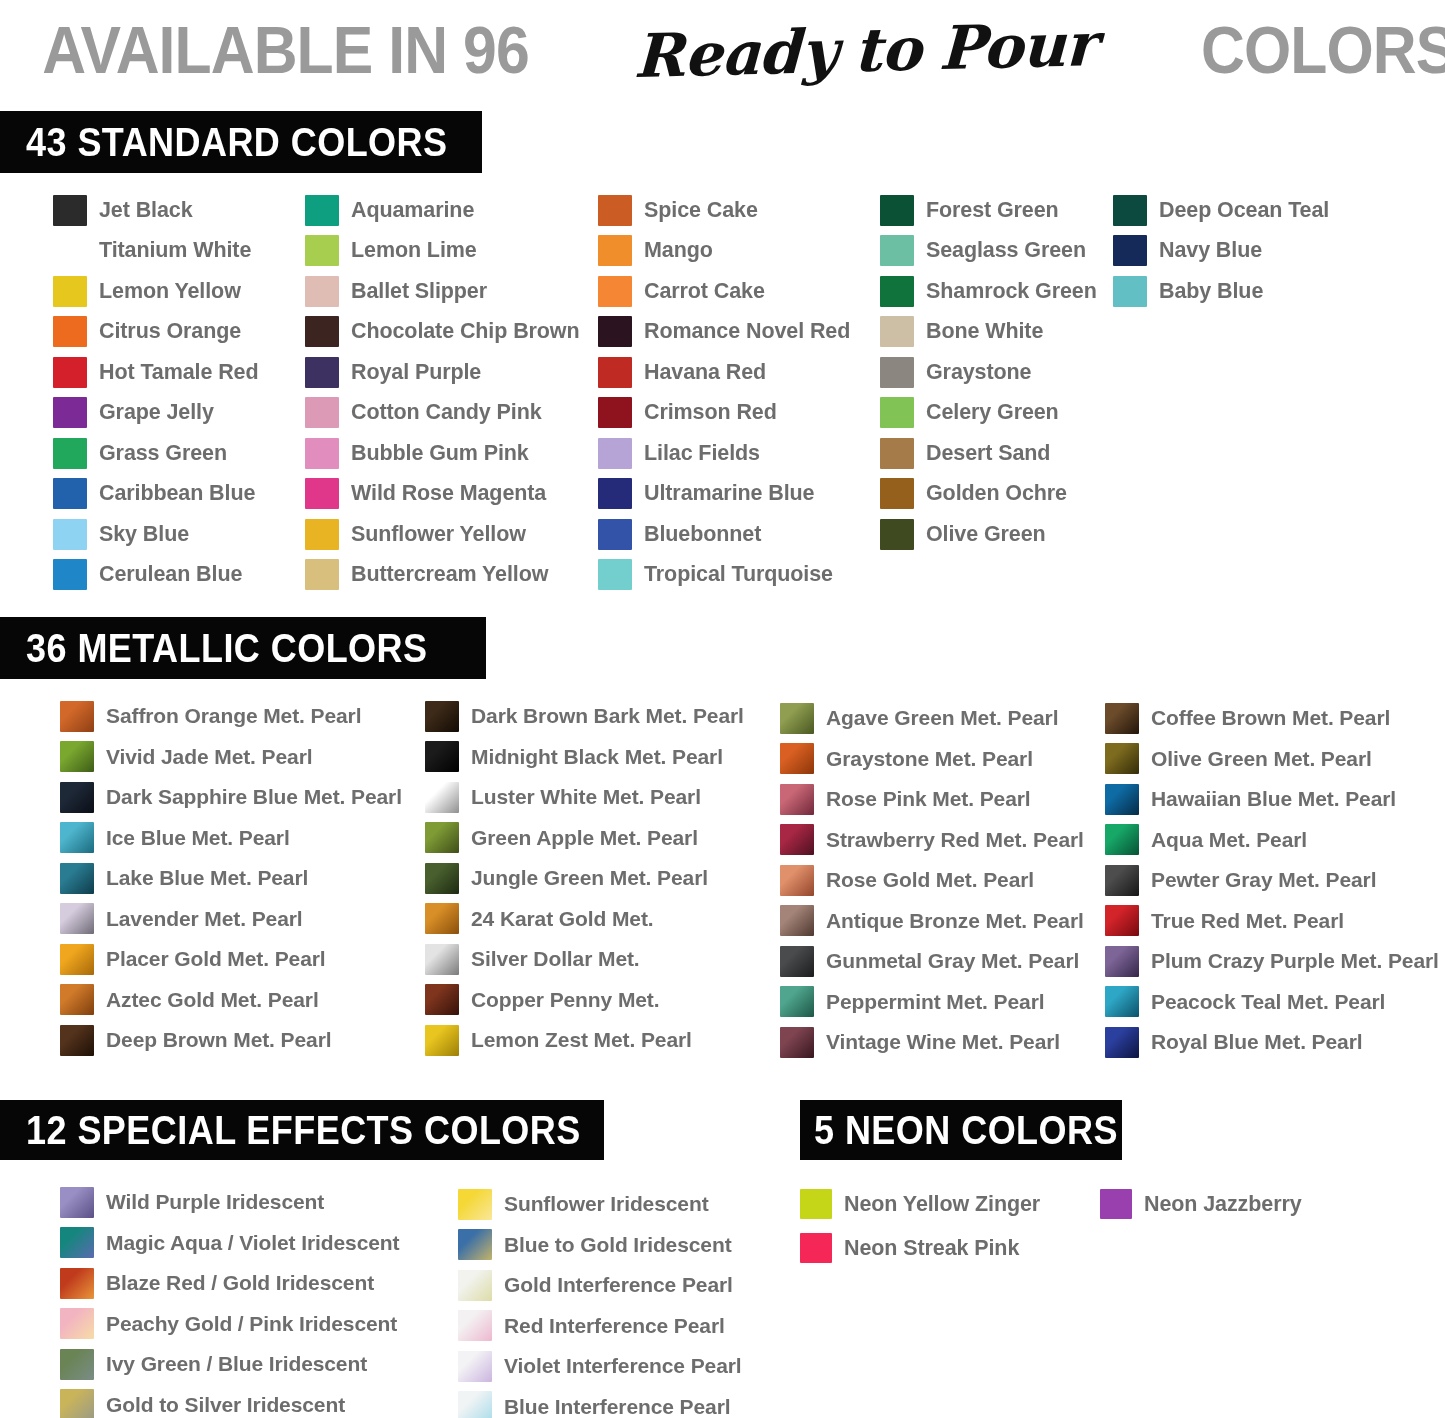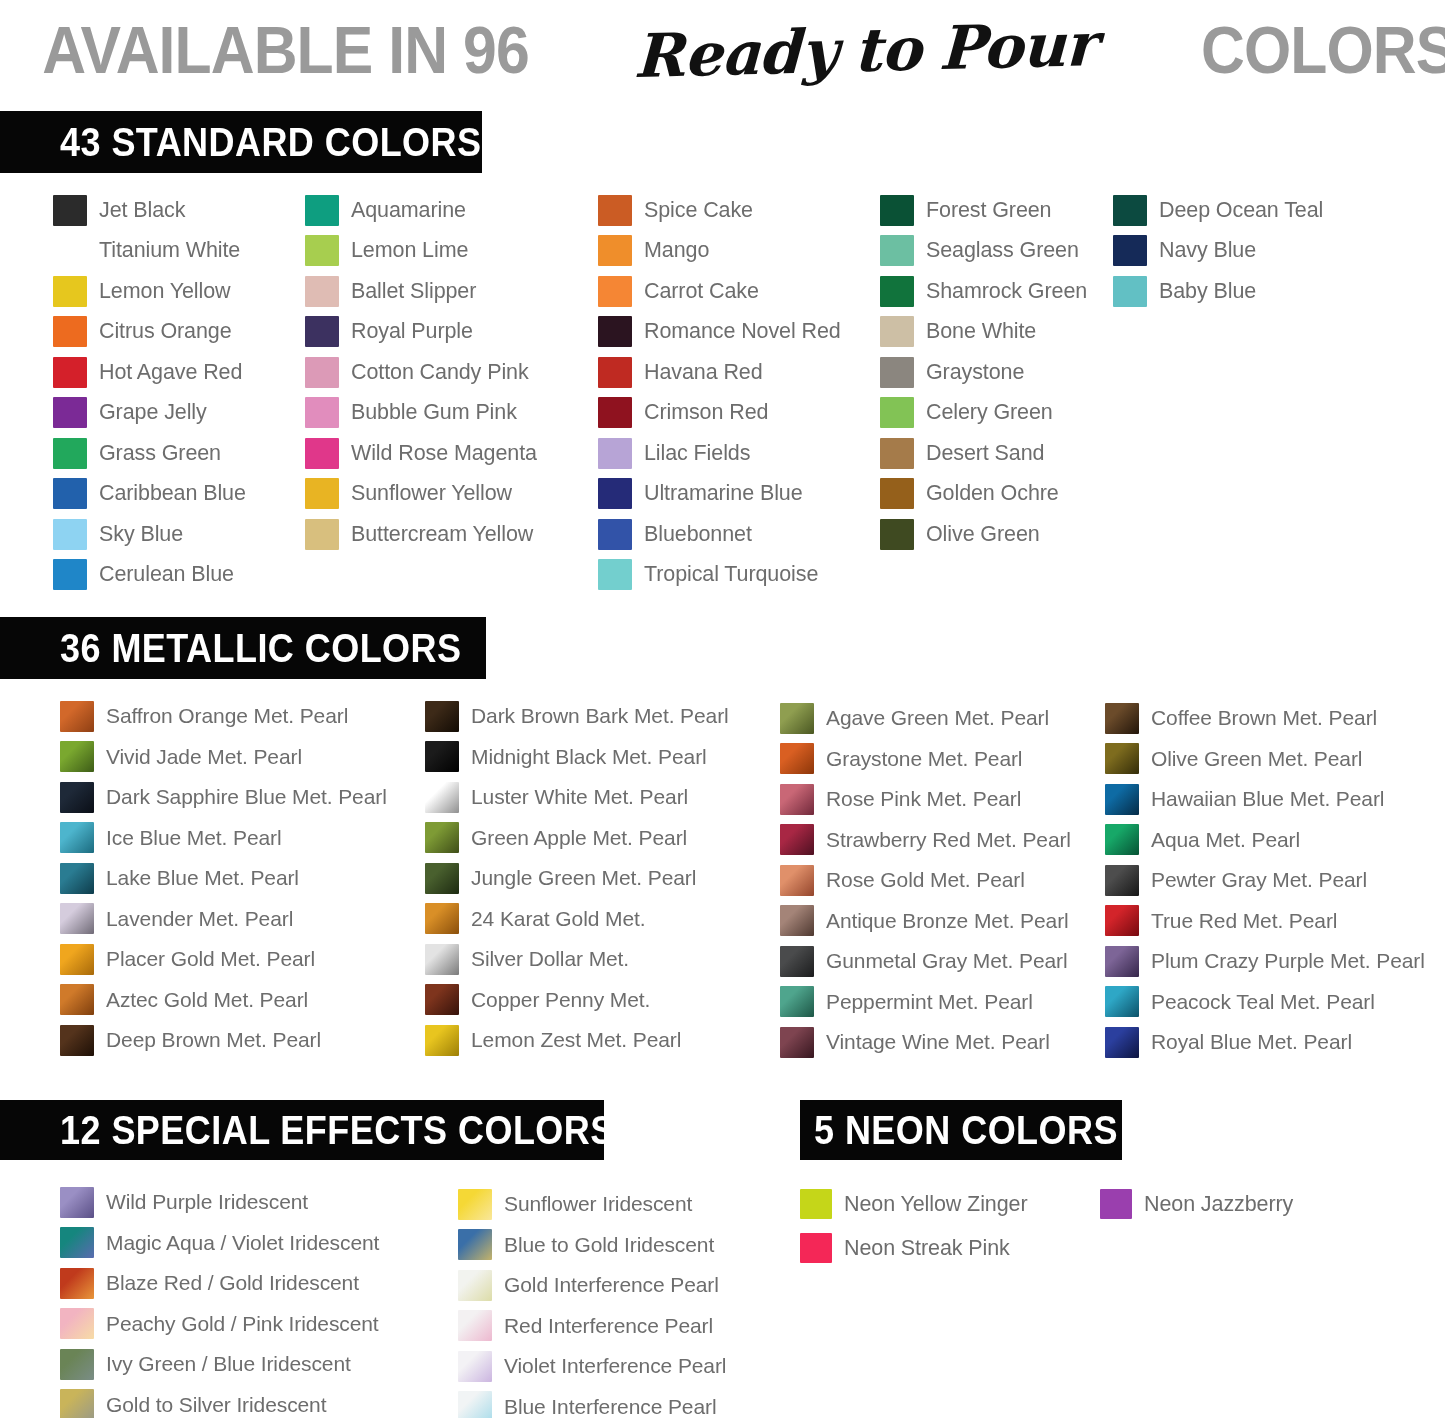--- a/index.html
+++ b/index.html
@@ -35,39 +35,39 @@
     margin:0 10px;
     transform:skewX(-6deg) rotate(-1.5deg);
     display:inline-block;
     letter-spacing:-1px;
   }
   
   .bar{
     position:absolute;
     background:#060606;
     display:flex;align-items:center;
-    padding:0 0 0 60px;
+    padding:0 0 0 26px;
     box-sizing:border-box;
   }
   .bar span{
     color:#ffffff;
     font-weight:bold;
     font-size:40px;
     letter-spacing:0.5px;
     transform:scaleX(0.90);
     transform-origin:left center;
     white-space:nowrap;
   }
   #bar-standard{left:0;top:111px;width:482px;height:62px;}
   #bar-metallic{left:0;top:617px;width:486px;height:62px;}
   #bar-special {left:0;top:1100px;width:604px;height:60px;}
   #bar-neon    {left:800px;top:1100px;width:322px;height:60px;padding-left:14px;}
 
   
-  .col{position:absolute;}
+  .col{position:absolute;font-weight:bold;}
   .row{
     display:flex;align-items:center;
     height:40px;
     white-space:nowrap;
   }
   .sw{
     width:34px;height:31px;
     flex:0 0 34px;
     margin-right:12px;
     border-radius:1px;
@@ -120,21 +120,21 @@
     <div class="row std">
       <div class="sw" style="background: rgb(230, 199, 30);"></div>
       <span class="label">Lemon Yellow</span>
     </div>
     <div class="row std">
       <div class="sw" style="background: rgb(237, 107, 31);"></div>
       <span class="label">Citrus Orange</span>
     </div>
     <div class="row std">
       <div class="sw" style="background: rgb(212, 32, 42);"></div>
-      <span class="label">Hot Agave Red</span>
+      <span class="label">Hot Tamale Red</span>
     </div>
     <div class="row std">
       <div class="sw" style="background: rgb(123, 42, 150);"></div>
       <span class="label">Grape Jelly</span>
     </div>
     <div class="row std">
       <div class="sw" style="background: rgb(34, 168, 92);"></div>
       <span class="label">Grass Green</span>
     </div>
     <div class="row std">
@@ -155,20 +155,24 @@
       <div class="sw" style="background: rgb(14, 158, 128);"></div>
       <span class="label">Aquamarine</span>
     </div>
     <div class="row std">
       <div class="sw" style="background: rgb(167, 206, 79);"></div>
       <span class="label">Lemon Lime</span>
     </div>
     <div class="row std">
       <div class="sw" style="background: rgb(223, 188, 180);"></div>
       <span class="label">Ballet Slipper</span>
+    </div>
+    <div class="row std">
+      <div class="sw" style="background: rgb(60, 36, 32);"></div>
+      <span class="label">Chocolate Chip Brown</span>
     </div>
     <div class="row std">
       <div class="sw" style="background: rgb(60, 49, 96);"></div>
       <span class="label">Royal Purple</span>
     </div>
     <div class="row std">
       <div class="sw" style="background: rgb(220, 154, 183);"></div>
       <span class="label">Cotton Candy Pink</span>
     </div>
     <div class="row std">

